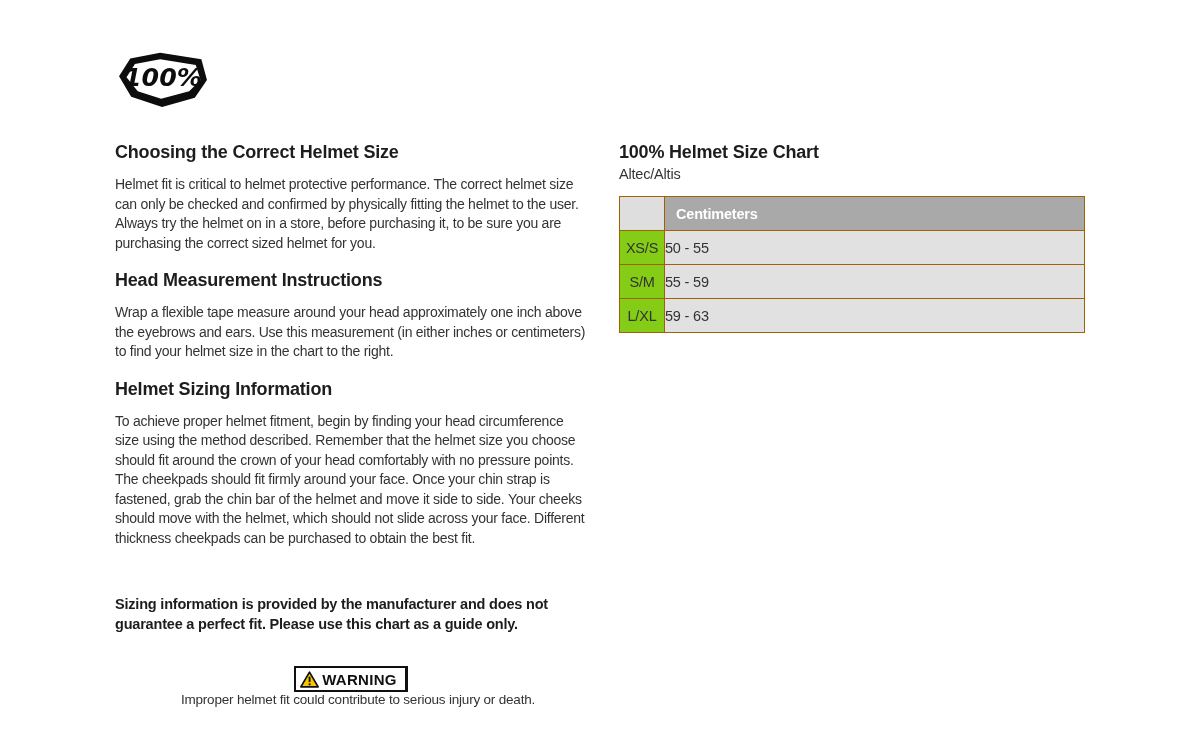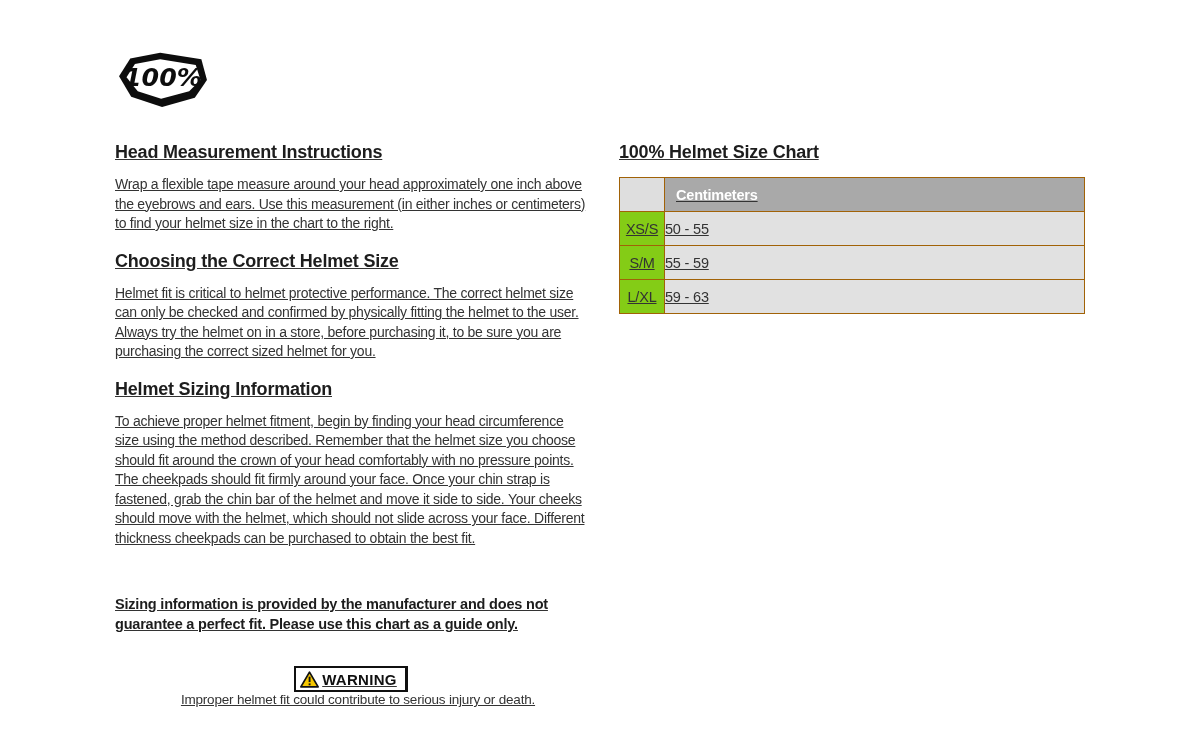--- a/index.html
+++ b/index.html
@@ -4,21 +4,21 @@
 <style>
   * { margin: 0; padding: 0; box-sizing: border-box; }
   html, body { background: #ffffff; }
   body {
     width: 1200px;
     height: 750px;
     font-family: "Liberation Sans", sans-serif;
     color: #333333;
     overflow: hidden;
   }
-  .page { padding: 50px 115px 0 115px; text-decoration: underline; }
+  .page { padding: 50px 115px 0 115px; }
 
   
   .logo-wrap { margin-bottom: 34px; }
   .logo-svg { display: block; width: 96px; height: 58px; }
 
   
   .columns { display: flex; align-items: flex-start; }
   .left-col  { width: 472px; margin-right: 32px; flex: 0 0 auto; }
   .right-col { width: 466px; flex: 0 0 auto; }
 
@@ -138,27 +138,27 @@
       <polygon points="11,29 20,15 47,10 85,16 90,32 78,44 48,52 23,44" fill="#ffffff"></polygon>
       <text x="50" y="39" text-anchor="middle" font-family="DejaVu Sans, sans-serif" font-size="27" font-weight="bold" font-style="italic" fill="#0d0d0d">100%</text>
     </svg>
   </div>
 
   <div class="columns">
 
     <div class="left-col">
 
       <div class="section">
+        <h2 class="section-heading">Choosing the Correct Helmet Size</h2>
+        <p class="section-body">Helmet fit is critical to helmet protective performance. The correct helmet size can only be checked and confirmed by physically fitting the helmet to the user. Always try the helmet on in a store, before purchasing it, to be sure you are purchasing the correct sized helmet for you.</p>
+      </div>
+
+      <div class="section">
         <h2 class="section-heading">Head Measurement Instructions</h2>
         <p class="section-body">Wrap a flexible tape measure around your head approximately one inch above the eyebrows and ears. Use this measurement (in either inches or centimeters) to find your helmet size in the chart to the right.</p>
-      </div>
-
-      <div class="section">
-        <h2 class="section-heading">Choosing the Correct Helmet Size</h2>
-        <p class="section-body">Helmet fit is critical to helmet protective performance. The correct helmet size can only be checked and confirmed by physically fitting the helmet to the user. Always try the helmet on in a store, before purchasing it, to be sure you are purchasing the correct sized helmet for you.</p>
       </div>
 
       <div class="section">
         <h2 class="section-heading">Helmet Sizing Information</h2>
         <p class="section-body">To achieve proper helmet fitment, begin by finding your head circumference size using the method described. Remember that the helmet size you choose should fit around the crown of your head comfortably with no pressure points. The cheekpads should fit firmly around your face. Once your chin strap is fastened, grab the chin bar of the helmet and move it side to side. Your cheeks should move with the helmet, which should not slide across your face. Different thickness cheekpads can be purchased to obtain the best fit.</p>
       </div>
 
       <p class="disclaimer">Sizing information is provided by the manufacturer and does not guarantee a perfect fit. Please use this chart as a guide only.</p>
 
       <div class="warning-row">
@@ -170,20 +170,21 @@
           </svg>
           <span class="warning-label">WARNING</span>
         </div>
         <span class="warning-text">Improper helmet fit could contribute to serious injury or death.</span>
       </div>
 
     </div>
 
     <div class="right-col">
       <h2 class="chart-title">100% Helmet Size Chart</h2>
+      <div class="chart-subtitle">Altec/Altis</div>
 
       <table class="size-chart">
         <thead>
           <tr>
             <th class="corner-cell"></th>
             <th class="cm-header">Centimeters</th>
           </tr>
         </thead>
         <tbody>
           <tr>

